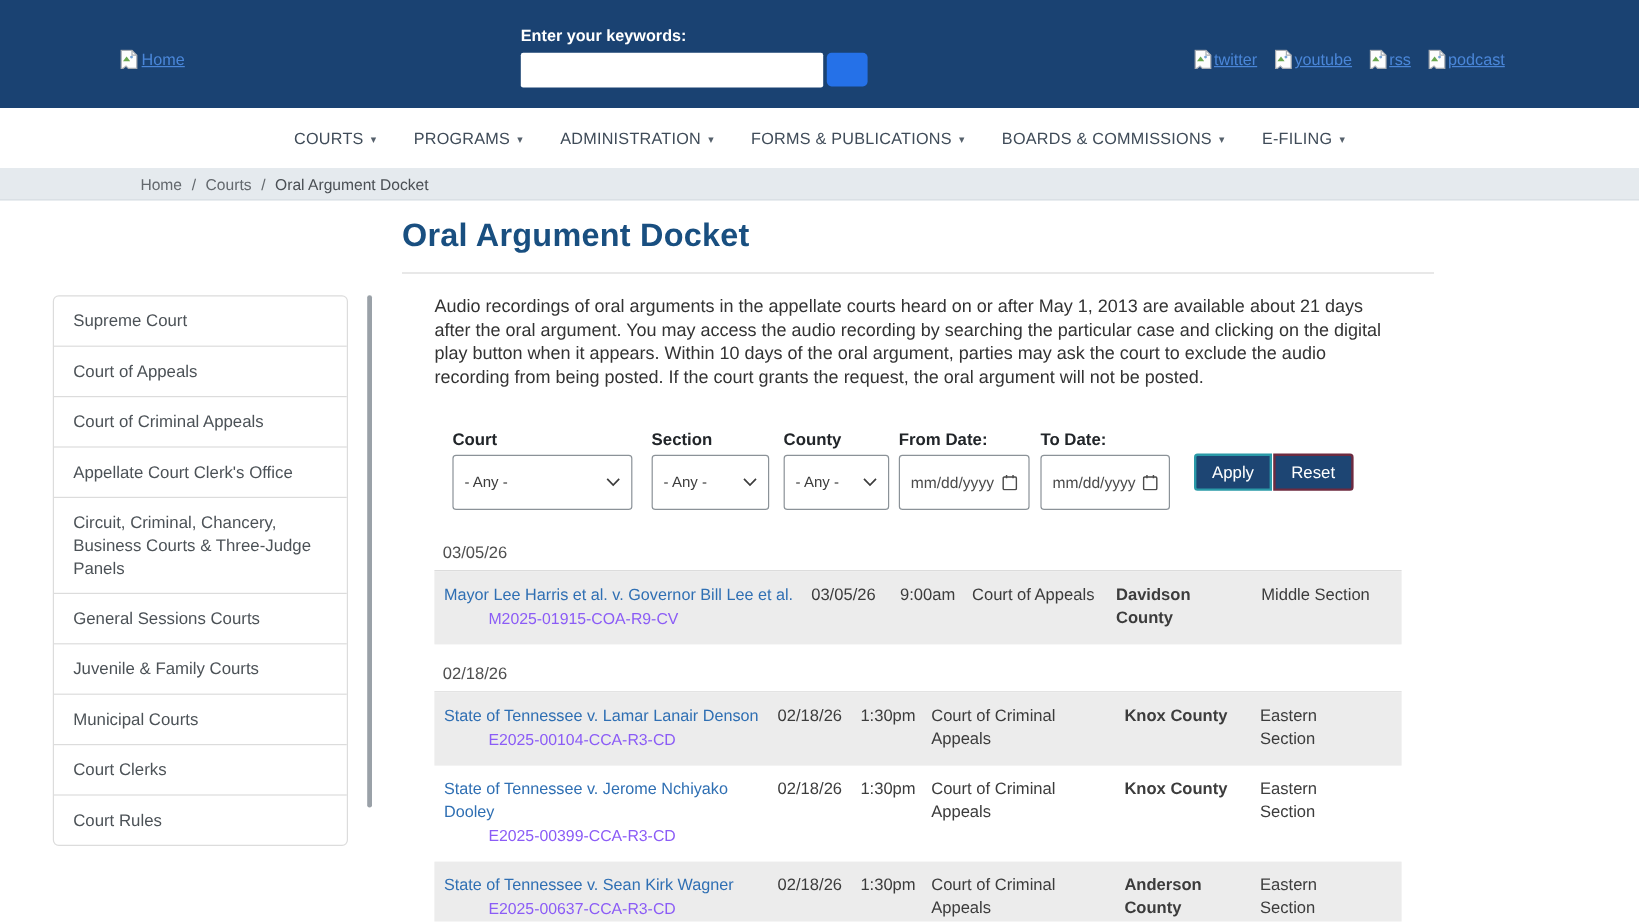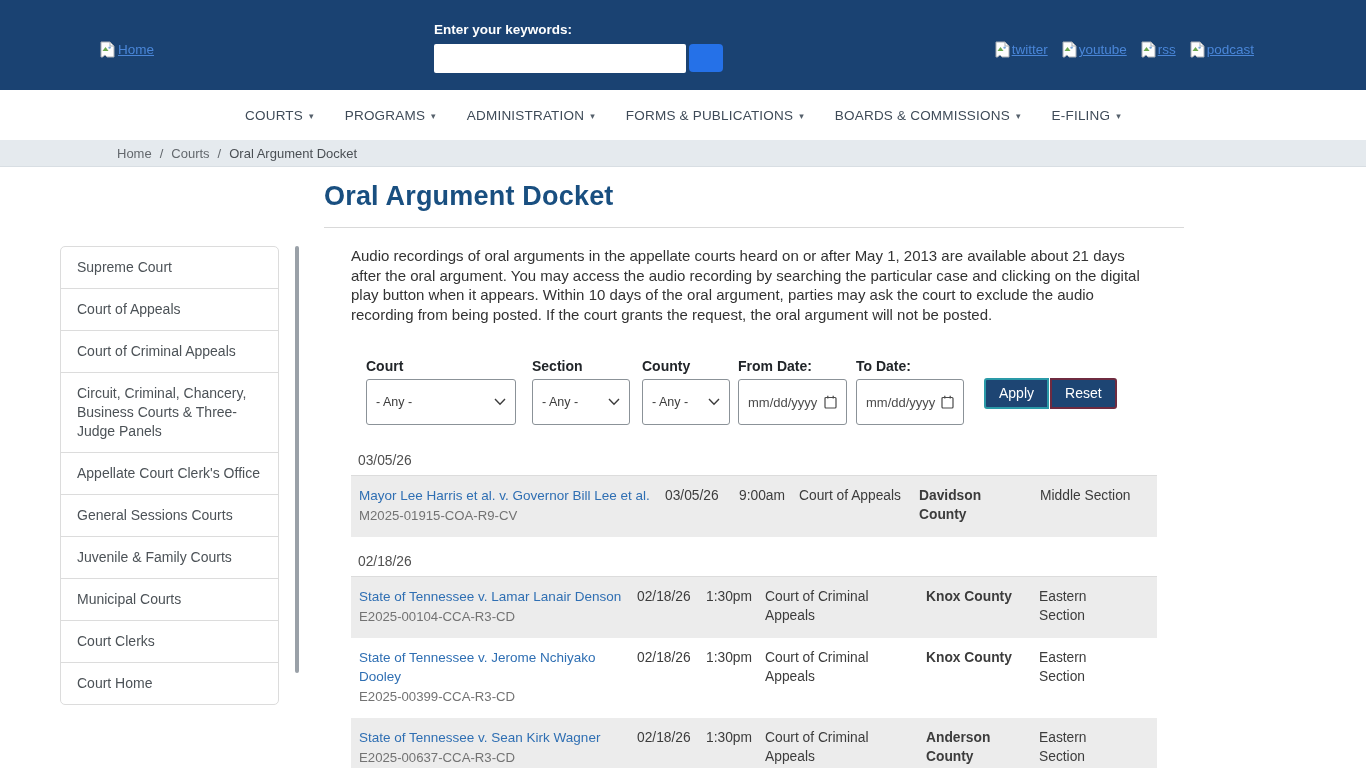--- a/index.html
+++ b/index.html
@@ -25,21 +25,21 @@
   .nav-item .caret { font-size:9px; color:#55606b; margin-top:1px; }
 
   
   .breadcrumb-bar { height:27px; background:#e5eaee; border-bottom:1px solid #d8dee3;
     display:flex; align-items:center; padding-left:117px; font-size:13px; color:#63686d; gap:8px; }
   .breadcrumb-bar a { color:#63686d; text-decoration:none; cursor:pointer; }
   .breadcrumb-bar .current { color:#4a4f54; }
 
   
   .content { display:flex; align-items:flex-start; }
-  .sidebar { width:219px; margin-left:60px; margin-top:79px; border:1px solid #dcdcdc; border-radius:5px; background:#fff; }
+  .sidebar { width:246px; margin-left:44px; margin-top:79px; border:1px solid #dcdcdc; border-radius:5px; background:#fff; }
   .side-item { display:block; padding:11px 16px; font-size:14px; color:#4c5257; text-decoration:none;
     border-bottom:1px solid #dcdcdc; line-height:19px; cursor:pointer; }
   .side-item:last-child { border-bottom:none; }
   .sidebar-scrollbar { width:4px; height:427px; margin-left:16px; margin-top:79px; background:#9aa1a8; border-radius:2px; }
 
   .main-col { margin-left:25px; width:860px; margin-top:14px; }
   .page-title { color:#194f80; font-size:27px; font-weight:600; letter-spacing:.2px; }
   .title-divider { border:none; border-top:1px solid #d9d9d9; margin-top:15px; }
   .main-inner { margin-left:27px; width:806px; }
   .intro { margin-top:18px; width:790px; font-size:15px; line-height:19.6px; color:#333; }
@@ -65,21 +65,21 @@
   .docket-group.first { margin-top:28px; }
   .docket-group + .docket-group { margin-top:17px; }
   .group-date { font-size:13.8px; color:#4f4f4f; padding-bottom:7px; padding-left:7px; border-bottom:1px solid #dcdcdc; }
   .docket-row { display:grid; padding:10px 8px 12px 8px; font-size:13.8px; color:#3c3c3c; line-height:19px; }
   .docket-row.shade { background:#ececec; }
   .g1 .docket-row { grid-template-columns:306px 74px 60px 120px 121px 1fr; }
   .g2 .docket-row { grid-template-columns:278px 69px 59px 161px 113px 80px; }
   .cell { padding-right:6px; }
   .cell.county-cell { padding-right:14px;font-weight:bold; }
   .case-link { color:#2f6fb3; font-size:13.5px; text-decoration:none; cursor:pointer; display:inline-block; }
-  .case-number { margin-top:1px; font-size:13.2px; color:#737373; }
+  .case-number { margin-top:1px; font-size:13.2px; color:#8b5cf6;margin-left:37px; }
 </style>
 </head>
 <body>
 
 <div class="viewport">
 
   <header class="site-header">
     <a class="home-link">
       <span class="broken-img">
         <svg width="15" height="17" viewBox="0 0 15 17">
@@ -182,27 +182,27 @@
     <span class="sep">/</span>
     <span class="current">Oral Argument Docket</span>
   </div>
 
   <div class="content">
 
     <aside class="sidebar">
       <a class="side-item">Supreme Court</a>
       <a class="side-item">Court of Appeals</a>
       <a class="side-item">Court of Criminal Appeals</a>
+      <a class="side-item">Appellate Court Clerk's Office</a>
       <a class="side-item">Circuit, Criminal, Chancery, Business Courts &amp; Three-Judge Panels</a>
-      <a class="side-item">Appellate Court Clerk's Office</a>
       <a class="side-item">General Sessions Courts</a>
       <a class="side-item">Juvenile &amp; Family Courts</a>
       <a class="side-item">Municipal Courts</a>
       <a class="side-item">Court Clerks</a>
-      <a class="side-item">Court Home</a>
+      <a class="side-item">Court Rules</a>
     </aside>
     <div class="sidebar-scrollbar"></div>
 
     <main class="main-col">
       <h1 class="page-title">Oral Argument Docket</h1>
       <hr class="title-divider">
 
       <div class="main-inner">
         <p class="intro">Audio recordings of oral arguments in the appellate courts heard on or after May 1, 2013 are available about 21 days after the oral argument.  You may access the audio recording by searching the particular case and clicking on the digital play button when it appears.  Within 10 days of the oral argument, parties may ask the court to exclude the audio recording from being posted.  If the court grants the request, the oral argument will not be posted.</p>
 

